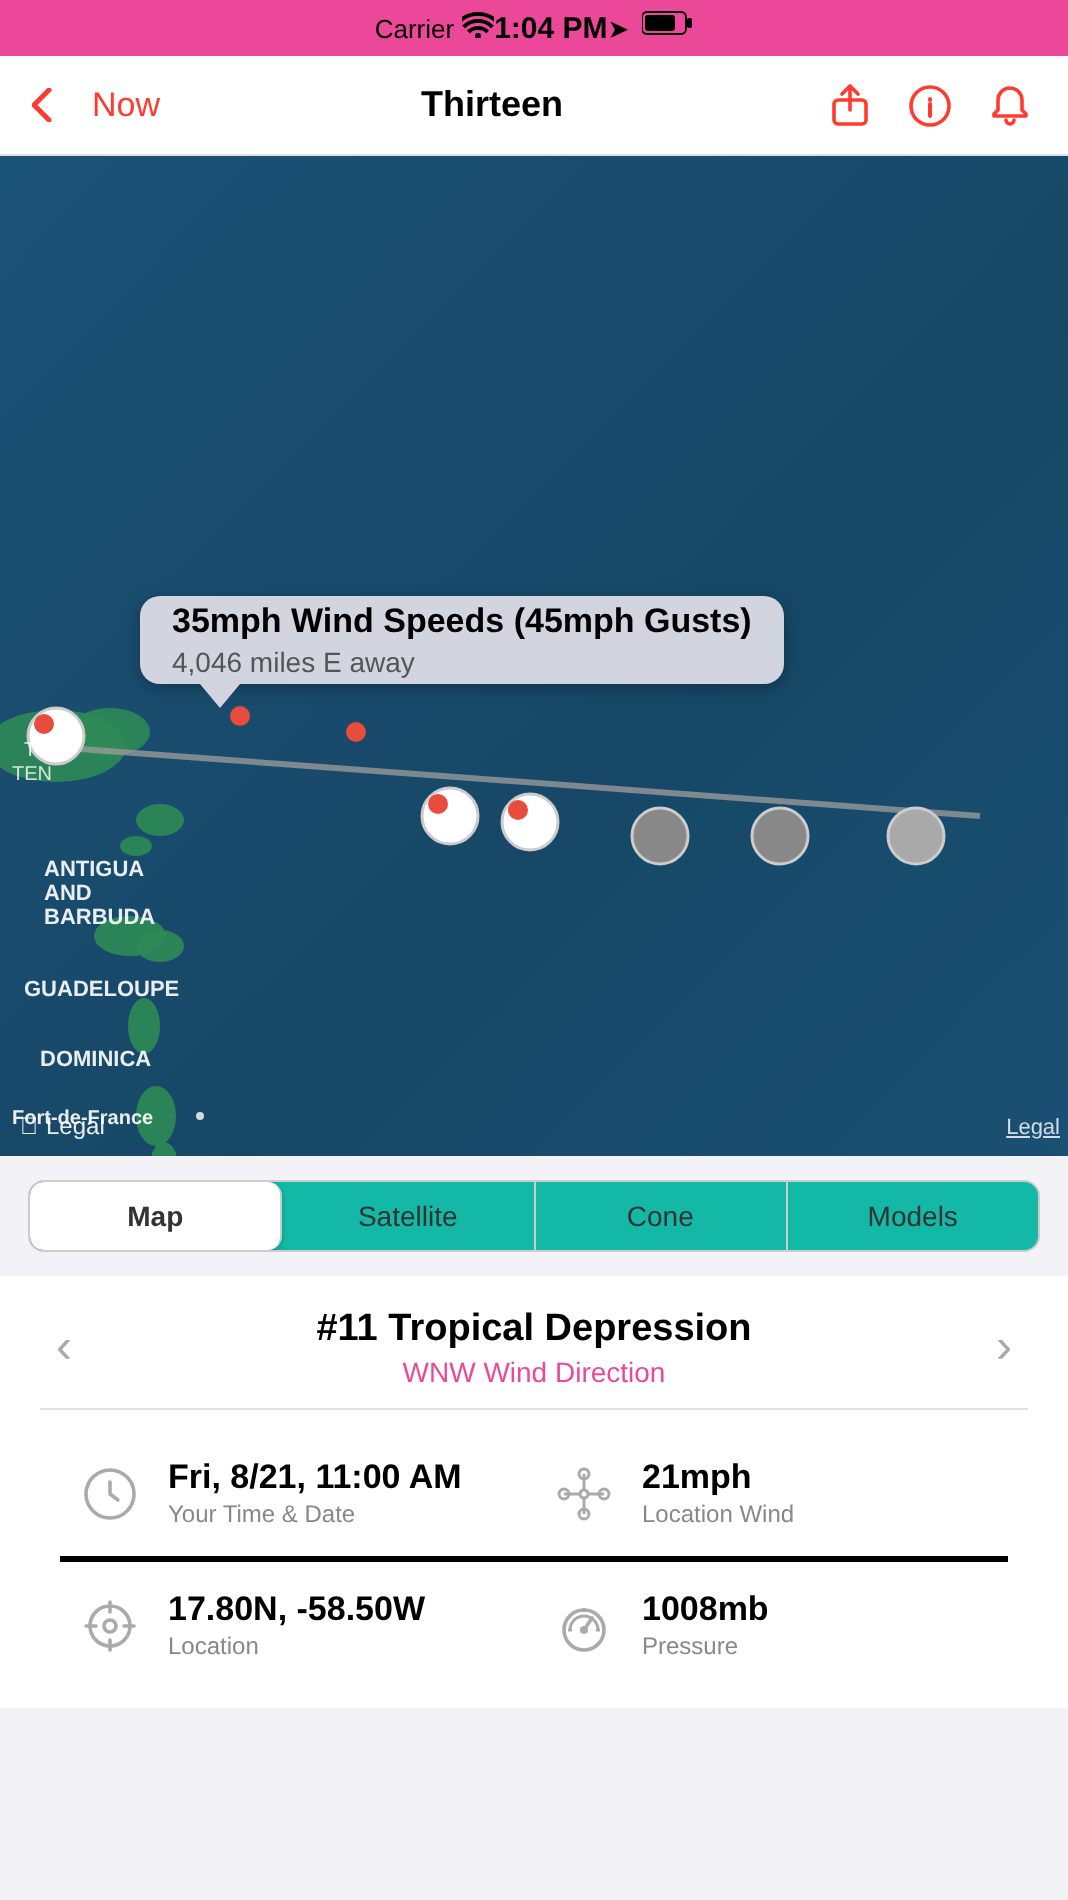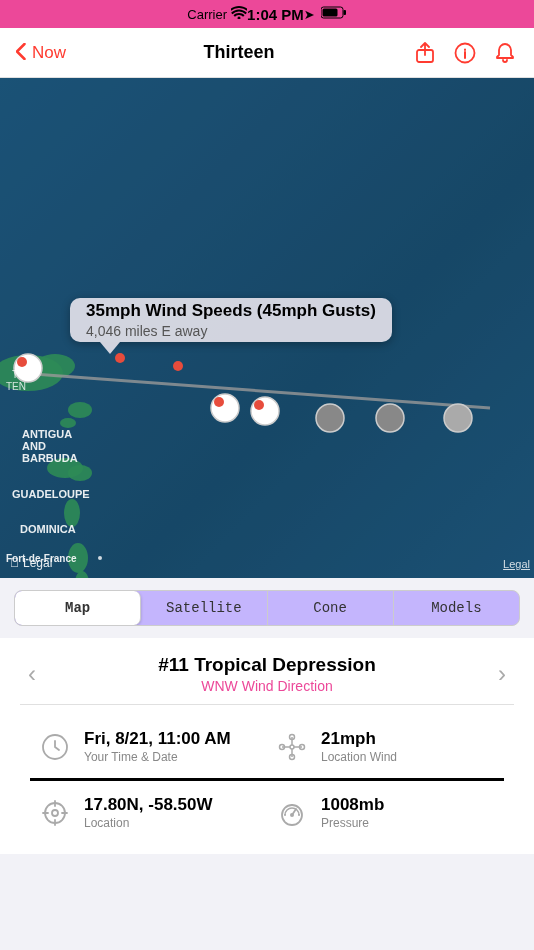--- a/index.html
+++ b/index.html
@@ -44,24 +44,25 @@
       display: flex;
       justify-content: space-between;
       align-items: center;
       background: #fff;
       padding: 8px 16px;
       height: 50px;
       border-bottom: 1px solid #e0e0e0;
     }
     .nav-back {
       display: flex;
+      align-items: center;
       color: #ff3b30;
       font-size: 17px;
       cursor: pointer;
-      gap: 2px;
+      gap: 16px;
     }
     .nav-title {
       font-size: 18px;
       font-weight: 700;
       color: #000;
     }
     .nav-icons {
       display: flex;
       align-items: center;
       gap: 14px;
@@ -147,23 +148,22 @@
       text-decoration: underline;
     }
 
     
     .segmented-control {
       display: flex;
       margin: 12px 14px;
       border: 1px solid #ccc;
       border-radius: 8px;
       overflow: hidden;
-      background: #c4b5fd;
+      background: #14b8a6;
       height: 36px;
-      font-family: Liberation Mono, monospace;
     }
     .seg-item {
       flex: 1;
       display: flex;
       align-items: center;
       justify-content: center;
       font-size: 14px;
       font-weight: 500;
       cursor: pointer;
       border-right: 1px solid #ccc;

